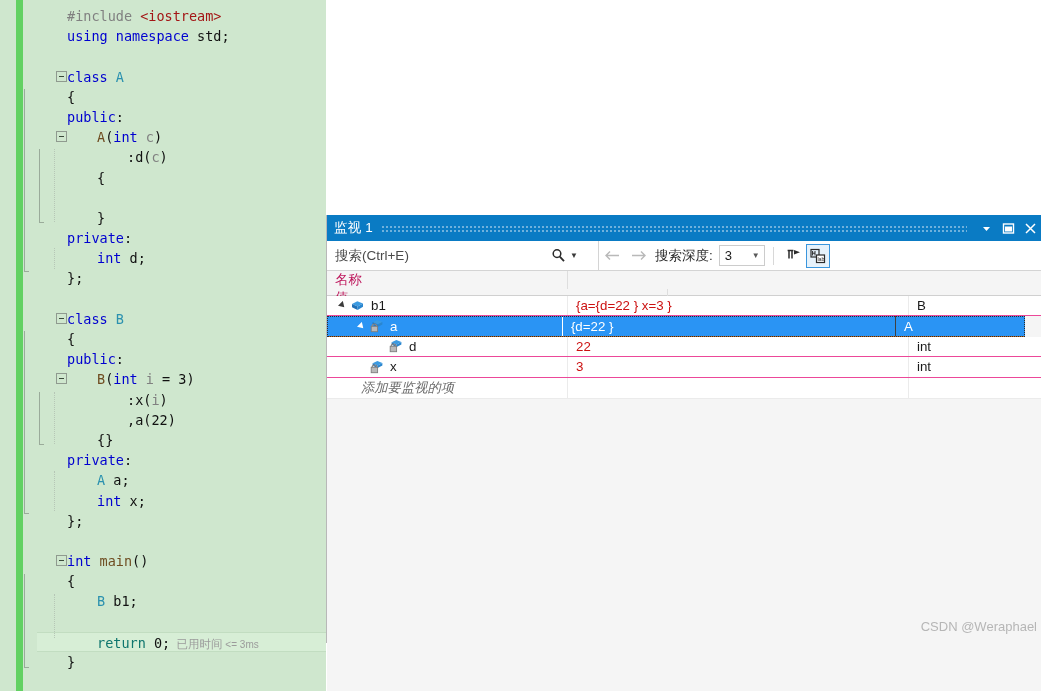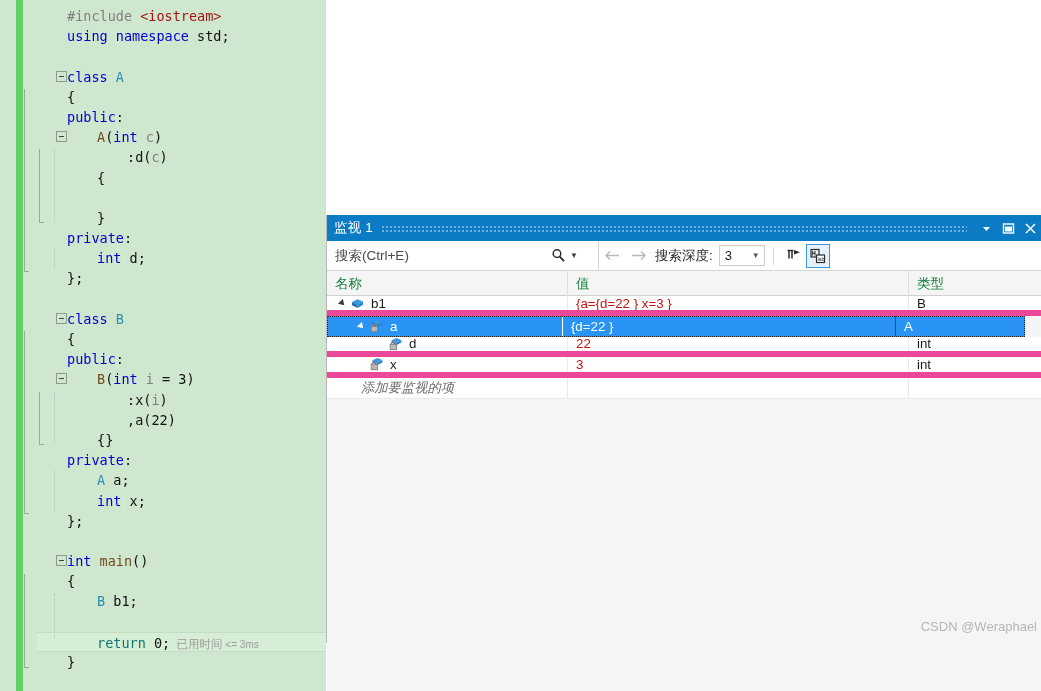--- a/index.html
+++ b/index.html
@@ -167,36 +167,36 @@
   
   #watch-table {
     position: absolute; left: 0; top: 56px;
     width: 715px; height: 420px;
     background: #f5f5f5;
   }
   #col-header {
     display: flex; height: 25px;
     background: #f5f5f5;
     border-bottom: 1px solid #d0d0d0;
-    font-size: 13.5px; color: #15803d;
+    font-size: 13.5px; color: #be185d; flex-direction: column;
   }
   #col-header .ch {
     display: flex; align-items: center;
     padding-left: 8px;
     border-right: 1px solid #dedede;
     height: 25px;
   }
   .c-name { width: 241px; }
   .c-val  { width: 341px; }
   .c-type { width: 132px; border-right: none !important; }
 
   .wrow {
     display: flex; height: 20.4px; align-items: center;
     font-size: 13.3px; color: #1a1a1a;
-    border-bottom: 6px solid #ec4899;
+    border-bottom: 1px solid #ec4899;
     background: #ffffff;
     position: relative;
   }
   .wrow .cell { display: flex; align-items: center; height: 100%; overflow: hidden; }
   .wrow .cell.c-name { border-right: 1px solid #ebebeb; }
   .wrow .cell.c-val  { border-right: 1px solid #ebebeb; color: #cc1111; padding-left: 8px; }
   .wrow .cell.c-type { padding-left: 8px; color: #1a1a1a; }
 
   .wrow.selected {
     background: #2a94f4;

